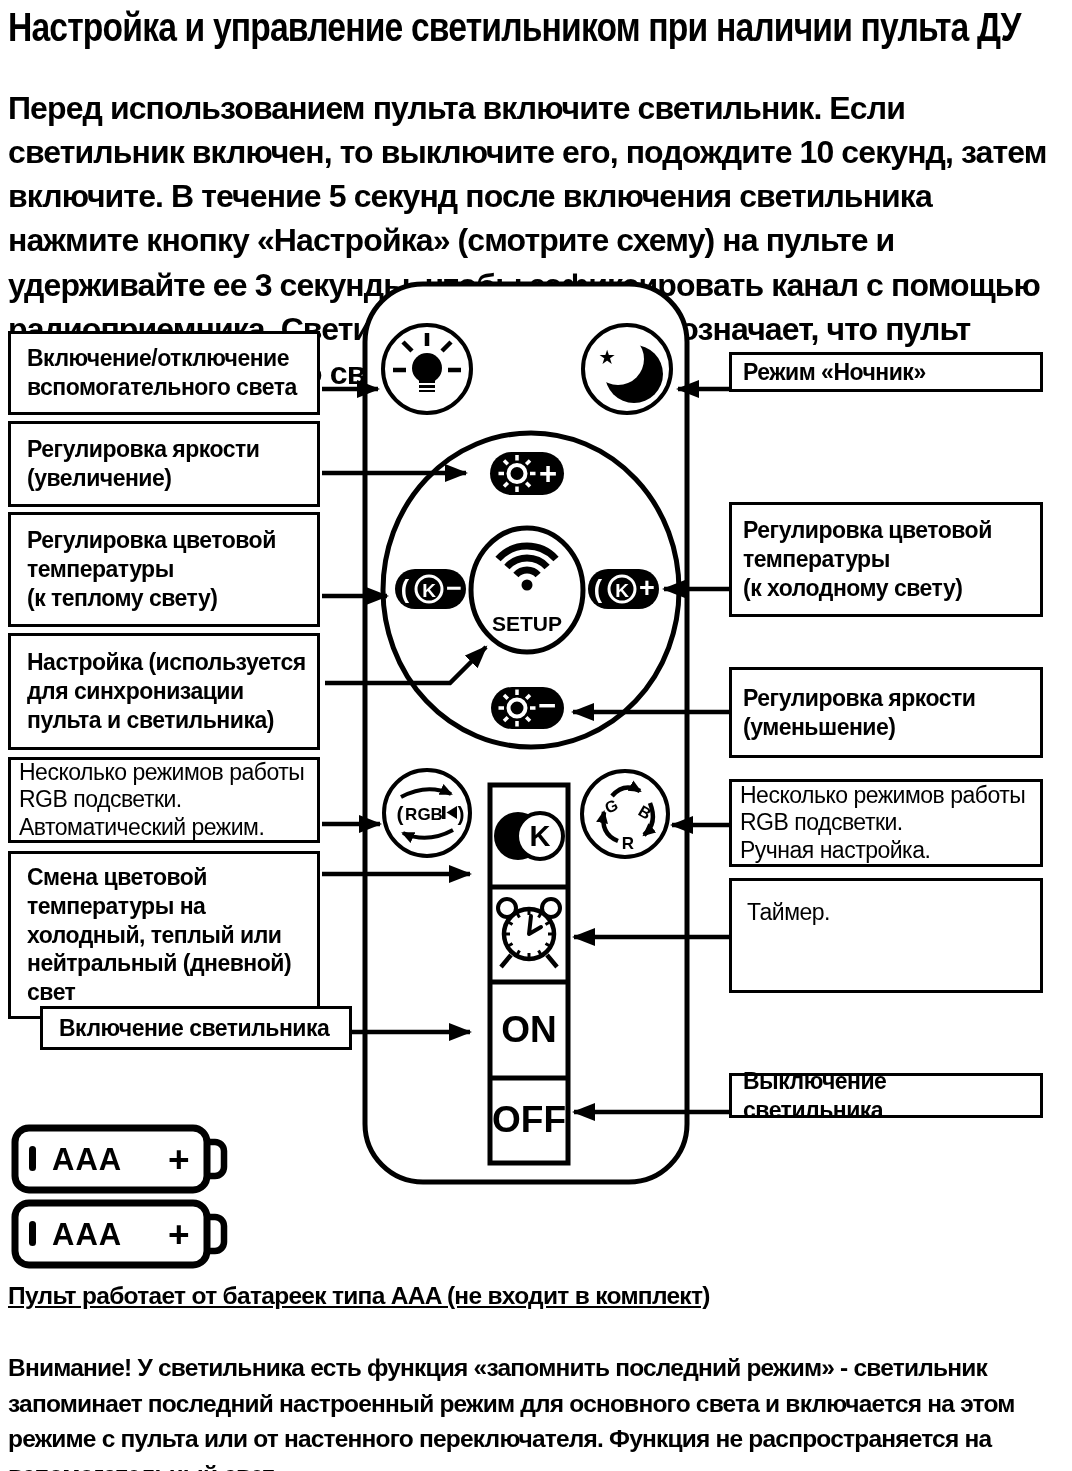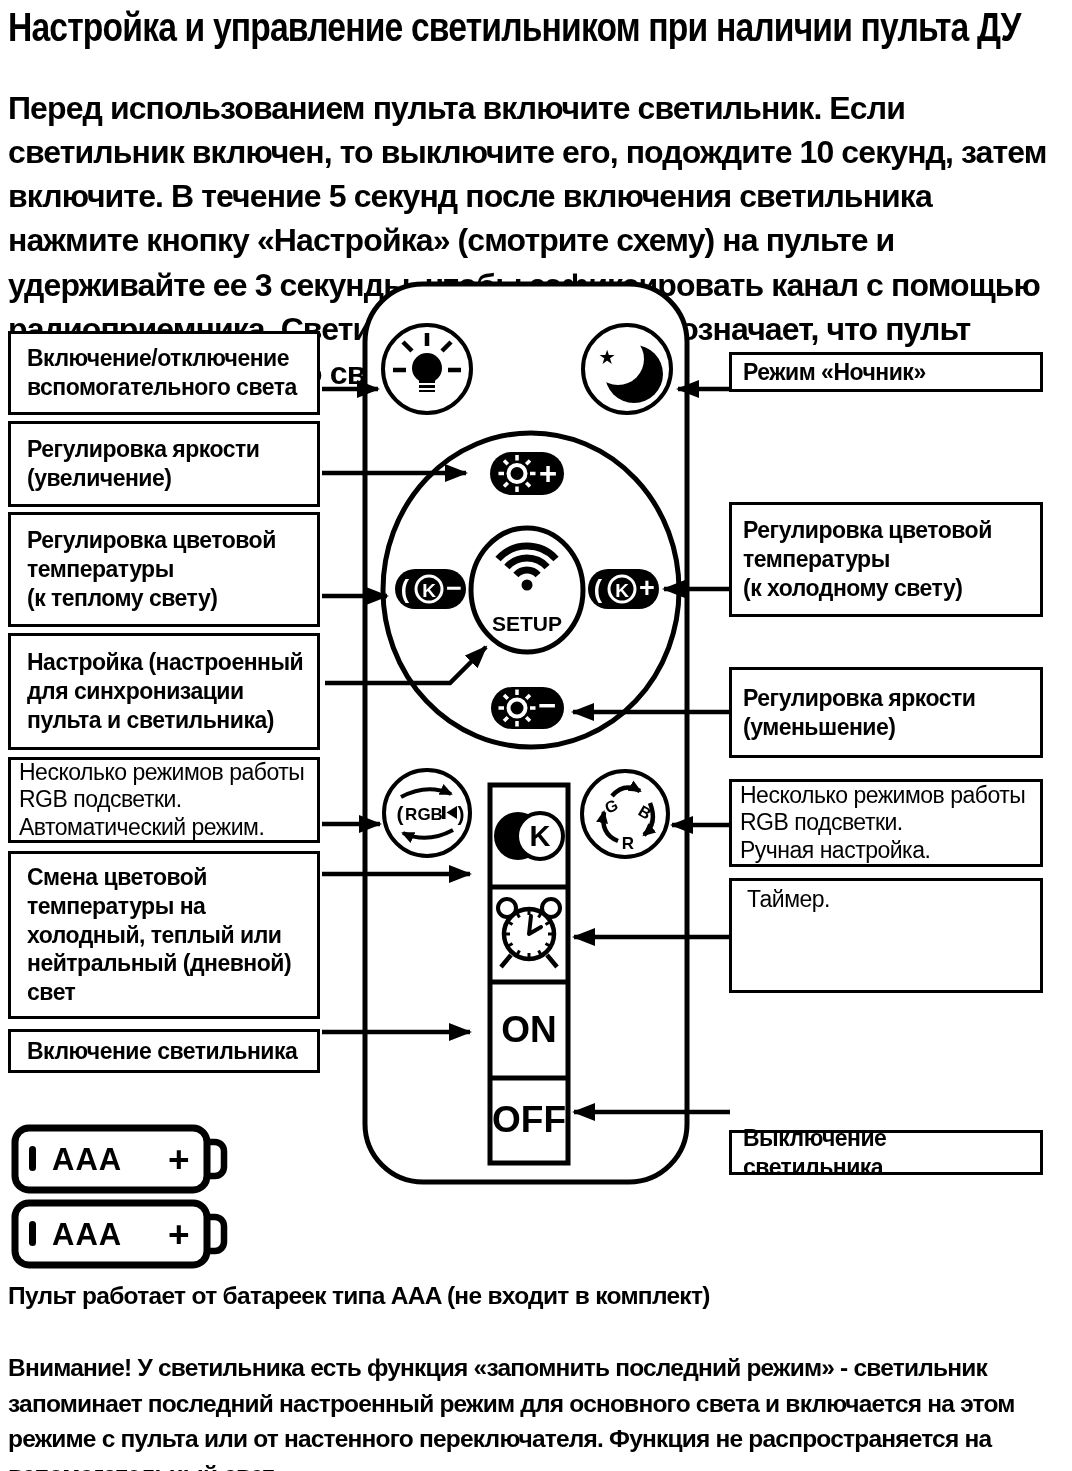--- a/index.html
+++ b/index.html
@@ -25,26 +25,26 @@
   }
   .lbl{
     border:3px solid #000;background:#fff;
     box-sizing:border-box;
     font-weight:bold;font-size:23px;line-height:1.26;letter-spacing:-0.5px;
     padding:4px 11px;
     display:flex;align-items:center;
     white-space:pre-line;
   }
   .lbl.reg{font-weight:400;line-height:1.2;padding:2px 8px;}
-  .lbl.top{align-items:flex-start;padding-top:5px;padding-left:15px;}
+  .lbl.top{align-items:flex-start;padding-top:18px;padding-left:15px;}
   .lblL{left:8px;width:312px;padding-left:16px;}
   .lblR{left:729px;width:314px;}
   .note{
     top:1282px;left:8px;width:1058px;
-    font-weight:bold;font-size:24.5px;letter-spacing:-0.7px;
+    font-weight:bold;font-size:24.5px;letter-spacing:-0.7px;text-decoration:underline;
   }
   .warning{
     top:1350px;left:8px;width:1060px;
     font-weight:bold;font-size:24.5px;line-height:1.45;letter-spacing:-0.8px;
   }
   svg text{font-family:"Liberation Sans", sans-serif;}
 </style>
 </head>
 <body>
 
@@ -216,42 +216,42 @@
     </g>
   </svg>
 
   <div class="abs lbl lblL" style="top:331px;height:84px;">Включение/отключение
 вспомогательного света</div>
   <div class="abs lbl lblL" style="top:421px;height:86px;">Регулировка яркости
 (увеличение)</div>
   <div class="abs lbl lblL" style="top:512px;height:115px;">Регулировка цветовой
 температуры
 (к теплому свету)</div>
-  <div class="abs lbl lblL" style="top:633px;height:117px;">Настройка (настроенный
+  <div class="abs lbl lblL" style="top:633px;height:117px;">Настройка (используется
 для синхронизации
 пульта и светильника)</div>
   <div class="abs lbl lblL reg" style="top:757px;height:86px;">Несколько режимов работы
 RGB подсветки.
 Автоматический режим.</div>
   <div class="abs lbl lblL" style="top:851px;height:168px;">Смена цветовой
 температуры на
 холодный, теплый или
 нейтральный (дневной)
 свет</div>
-  <div class="abs lbl lblL" style="top:1029px;height:44px;">Включение светильника</div>
+  <div class="abs lbl lblL" style="top:1006px;height:44px;margin-left:32px;">Включение светильника</div>
 
   <div class="abs lbl lblR" style="top:352px;height:40px;text-align:center;">Режим «Ночник»</div>
   <div class="abs lbl lblR" style="top:502px;height:115px;">Регулировка цветовой
 температуры
 (к холодному свету)</div>
   <div class="abs lbl lblR" style="top:667px;height:91px;">Регулировка яркости
 (уменьшение)</div>
   <div class="abs lbl lblR reg" style="top:779px;height:88px;">Несколько режимов работы
 RGB подсветки.
 Ручная настройка.</div>
   <div class="abs lbl lblR reg top" style="top:878px;height:115px;">Таймер.</div>
-  <div class="abs lbl lblR" style="top:1130px;height:45px;">Выключение светильника</div>
+  <div class="abs lbl lblR" style="top:1073px;height:45px;">Выключение светильника</div>
 
   <div class="abs note">Пульт работает от батареек типа AAA (не входит в комплект)</div>
 
   <div class="abs warning">Внимание! У светильника есть функция «запомнить последний режим» - светильник запоминает последний настроенный режим для основного света и включается на этом режиме с пульта или от настенного переключателя. Функция не распространяется на вспомогательный свет.</div>
 
 </div>
 
 </body></html>

